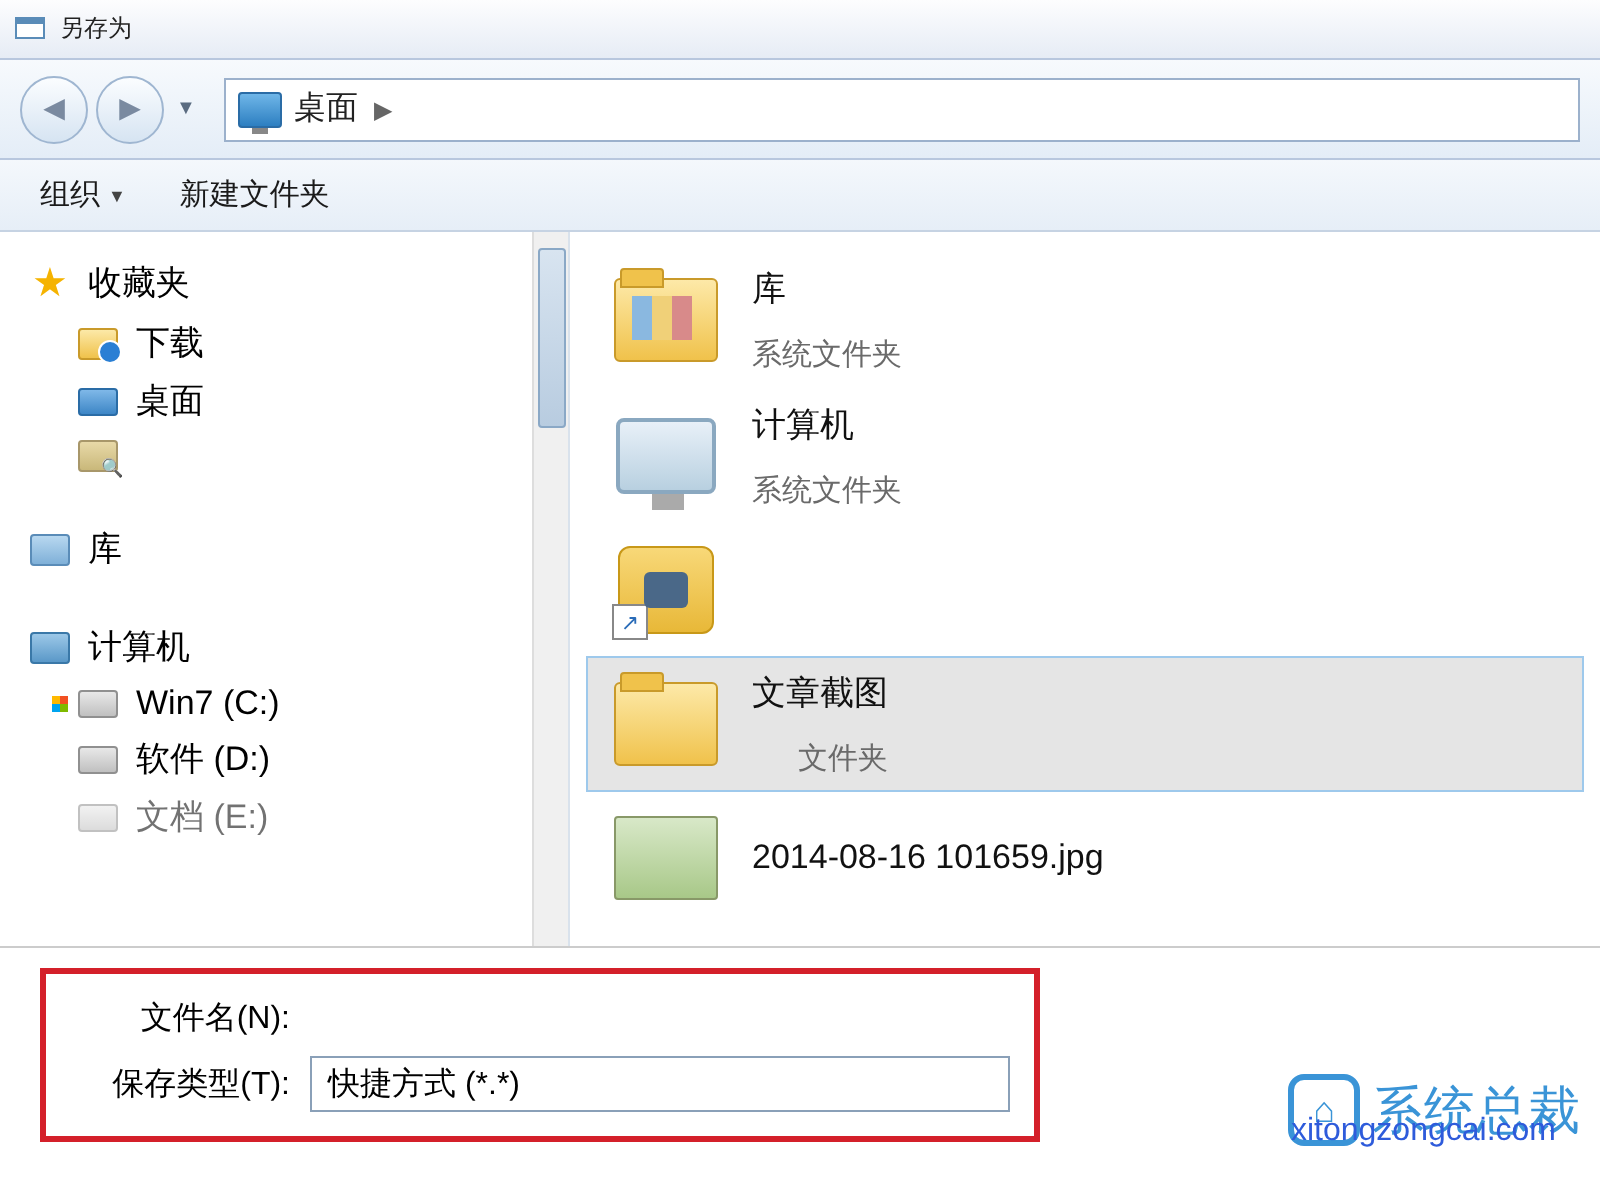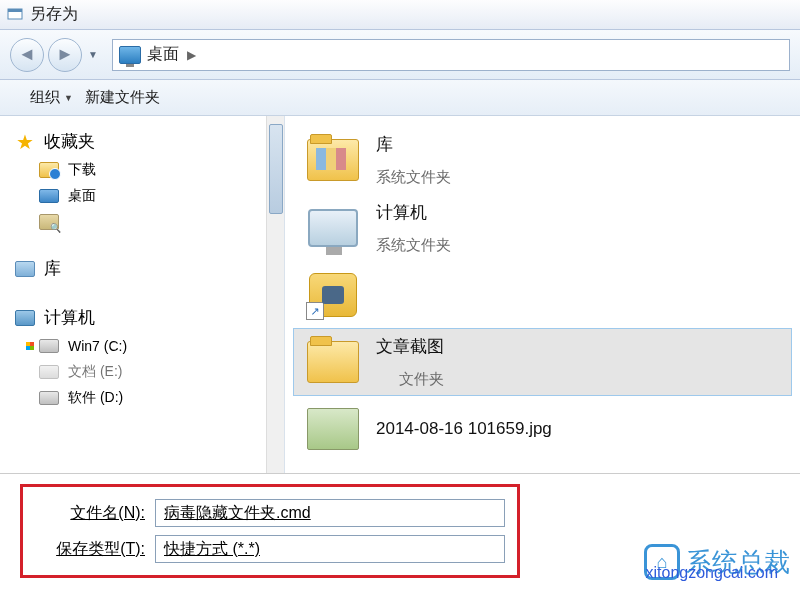--- a/index.html
+++ b/index.html
@@ -1,39 +1,39 @@
 <!DOCTYPE html>
 <html><head>
 <meta charset="utf-8">
 <style>
 * { margin: 0; padding: 0; box-sizing: border-box; font-family: "Microsoft YaHei", "Segoe UI", sans-serif; }
 body { background: #fff; width: 800px; height: 600px; overflow: hidden; position: relative; }
 
 .titlebar { height: 30px; background: linear-gradient(#fdfdfe,#e6ecf5); display: flex; align-items: center; padding: 0 6px; border-bottom: 1px solid #b8c7de; }
 .titlebar .win-icon { width: 18px; height: 18px; margin-right: 6px; }
-.titlebar .title { font-size: 16px; color: #222; }
+.titlebar .title { font-size: 12px; color: #222; }
 
 .navbar { height: 50px; background: linear-gradient(#f7fafd,#e4edf7); display: flex; align-items: center; padding: 0 10px; border-bottom: 1px solid #b8c7de; }
 .nav-btn { width: 34px; height: 34px; border-radius: 50%; background: linear-gradient(#fbfdff,#d6e4f2); border: 1px solid #9fb6d1; display: flex; align-items: center; justify-content: center; margin-right: 4px; color: #7a8aa0; font-size: 18px; cursor: pointer; }
 .nav-dd { width: 14px; height: 34px; display:flex; align-items:center; justify-content:center; margin-right:12px; color:#5a6b80; font-size:10px; cursor:pointer;}
 .address { flex: 1; height: 32px; background: #fff; border: 1px solid #9cb1cc; display: flex; align-items: center; padding: 0 6px; }
 .address .monitor { width: 22px; height: 18px; background: linear-gradient(#6fb6e8,#2d7fc1); border:1px solid #2a6ca6; border-radius:2px; margin-right:6px; position:relative;}
 .address .monitor:after{content:"";position:absolute;bottom:-4px;left:6px;width:8px;height:3px;background:#888;}
 .address .crumb { font-size: 16px; color: #222; }
 .address .sep { margin: 0 8px; color:#666; font-size:12px;}
 
-.toolbar { height: 36px; background: linear-gradient(#f4f8fc,#e6eef7); border-bottom: 1px solid #c6d3e3; display: flex; align-items: center; padding: 0 24px; gap: 0; }
+.toolbar { height: 36px; background: linear-gradient(#f4f8fc,#e6eef7); border-bottom: 1px solid #c6d3e3; display: flex; align-items: center; padding: 0 14px; gap: 15px; }
 .tool { font-size: 15px; color: #1a1a1a; padding: 4px 6px; display:flex; align-items:center; gap:4px; cursor:pointer;}
 .tool .dd { font-size: 9px; color:#444;}
 
 .main { display: flex; height: 358px; border-bottom: 1px solid #ccc; }
 .sidebar { width: 285px; border-right: 1px solid #d9e2ec; padding: 10px 4px; overflow: hidden; position:relative; }
 .sidebar .group { margin-bottom: 18px; }
 .sidebar .group-head { display: flex; align-items: center; gap: 8px; padding: 4px 10px; font-size: 17px; cursor:pointer;}
-.sidebar .item { display: flex; align-items: center; gap: 8px; padding: 3px 10px 3px 34px; font-size: 14px; cursor:pointer;}
+.sidebar .item { display: flex; align-items: center; gap: 8px; padding: 3px 10px 3px 34px; font-size: 17px; cursor:pointer;}
 .ico { width: 22px; height: 20px; display:inline-flex; align-items:center; justify-content:center; flex-shrink:0;}
 .ico-star { color:#f5b301; font-size:20px;}
 .ico-folder { width:20px;height:16px;background:linear-gradient(#fce9a8,#f0c24b);border:1px solid #c99a2a;border-radius:2px;position:relative;}
 .ico-folder.dl:after{content:"";position:absolute;right:-3px;bottom:-3px;width:10px;height:10px;background:#2a7fd4;border-radius:50%;border:1px solid #fff;}
 .ico-desktop{width:20px;height:14px;background:linear-gradient(#7fb8e8,#3d86c6);border:1px solid #2a6ca6;border-radius:2px;}
 .ico-recent{width:20px;height:16px;background:linear-gradient(#e8d9a8,#c9b87a);border:1px solid #a8976a;border-radius:2px;position:relative;}
 .ico-recent:after{content:"🔍";position:absolute;right:-4px;bottom:-4px;font-size:9px;}
 .ico-lib{width:20px;height:16px;background:linear-gradient(#b8d8f0,#7fb0d8);border:1px solid #5a8cb8;border-radius:2px;}
 .ico-comp{width:20px;height:16px;background:linear-gradient(#9cc8e8,#5a98c8);border:1px solid #3a78a8;border-radius:2px;}
 .ico-drive{width:20px;height:14px;background:linear-gradient(#e8e8e8,#c0c0c0);border:1px solid #909090;border-radius:2px;}
@@ -53,21 +53,21 @@
 .big-comp:after{content:"";position:absolute;bottom:-10px;left:16px;width:16px;height:8px;background:#aaa;}
 .big-vm{width:48px;height:44px;background:linear-gradient(#f8d878,#e8b838);border:1px solid #c89818;border-radius:6px;position:relative;}
 .big-vm:after{content:"";position:absolute;left:12px;top:12px;width:22px;height:18px;background:#4a6888;border-radius:3px;}
 .big-vm .arrow{position:absolute;left:-4px;bottom:-4px;width:18px;height:18px;background:#fff;border:1px solid #888;display:flex;align-items:center;justify-content:center;font-size:11px;color:#2a6cb8;}
 .big-img{width:52px;height:42px;background:linear-gradient(#d8e8c8,#a8c888);border:1px solid #889868;border-radius:2px;}
 .entry-text .name{font-size:17px;color:#111;}
 .entry-text .sub{font-size:15px;color:#6a6a6a;margin-top:12px;}
 
 .bottom { padding: 10px 20px; position:relative;}
 .highlight-box { border: 3px solid #d4202a; padding: 8px 12px; width: 500px; }
-.field-row { display:flex; align-items:center; gap:10px; padding:4px 0;text-decoration:underline;}
+.field-row { display:flex; align-items:center; gap:10px; padding:4px 0;}
 .field-label { font-size:16px; width:110px; text-align:right;}
 .field-input { flex:1; height:28px; border:1px solid #8aa0b8; background:#fff; padding:0 8px; font-size:16px;}
 .field-combo { flex:1; height:28px; border:1px solid #8aa0b8; background:#fff; padding:2px 8px; font-size:16px; display:flex; align-items:center;}
 
 .watermark { position:absolute; right:10px; bottom:8px; display:flex; align-items:center; gap:6px; opacity:0.92;}
 .wm-logo{width:36px;height:36px;border:3px solid #2a8cd4;border-radius:8px;display:flex;align-items:center;justify-content:center;color:#2a8cd4;font-size:18px;}
 .wm-text1{font-size:26px;font-weight:normal;color:#2a8cd4;}
 .wm-text2{position:absolute;right:12px;bottom:-2px;font-size:16px;color:#1d4ed8;margin-left:36px;}
 </style>
 </head>
@@ -143,31 +143,31 @@
             <span class="ico-comp"></span>
           </span>
         <span>计算机</span>
       </div>
       <div class="item" style="position:relative;">
         <span class="ico">
             <span class="ico-drive win"></span>
           </span>
         <span>Win7 (C:)</span>
       </div>
+      <div class="item">
+        <span class="ico">
+            <span class="ico-drive"></span>
+          </span>
+        <span>软件 (D:)</span>
+      </div>
       <div class="item" style="opacity:.55;">
         <span class="ico">
             <span class="ico-drive"></span>
           </span>
         <span>文档 (E:)</span>
-      </div>
-      <div class="item">
-        <span class="ico">
-            <span class="ico-drive"></span>
-          </span>
-        <span>软件 (D:)</span>
       </div>
     </div>
     <div class="scroll-track">
       <div class="scroll-thumb"></div>
     </div>
   </div>
 
   <div class="content">
     <div class="entry">
       <div class="big-ico">
@@ -211,21 +211,20 @@
         <div class="name">2014-08-16 101659.jpg</div>
       </div>
     </div>
   </div>
 </div>
 
 <div class="bottom">
   <div class="highlight-box">
     <div class="field-row">
       <span class="field-label">文件名(N):</span>
-      <input class="field-input" value="病毒隐藏文件夹.cmd" style="">
     </div>
     <div class="field-row">
       <span class="field-label">保存类型(T):</span>
       <div class="field-combo">
         <span>快捷方式 (*.*)</span>
       </div>
     </div>
   </div>
   <div class="watermark">
     <div class="wm-logo">⌂</div>

